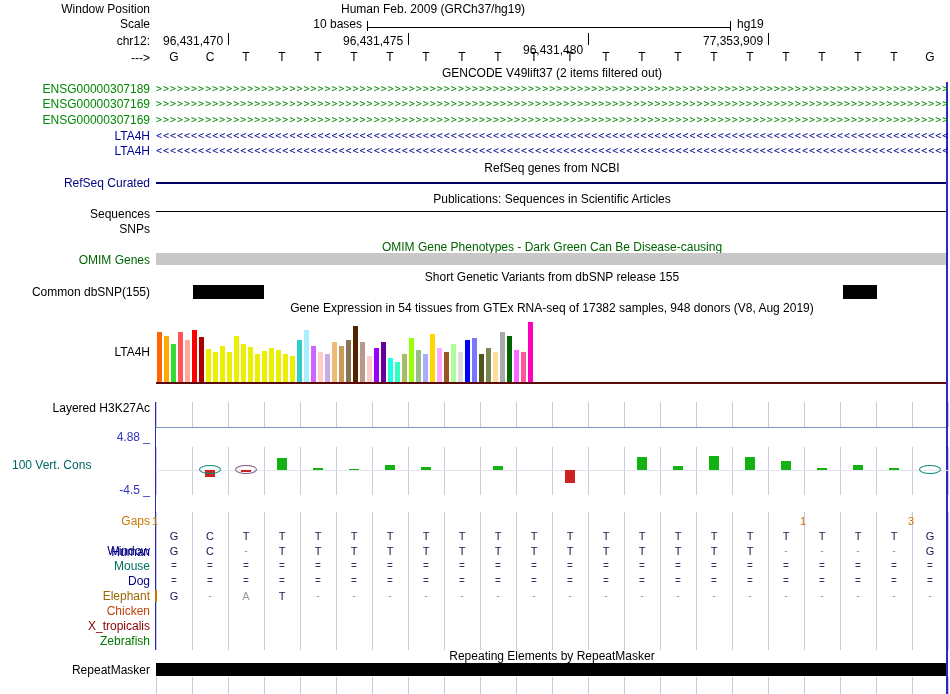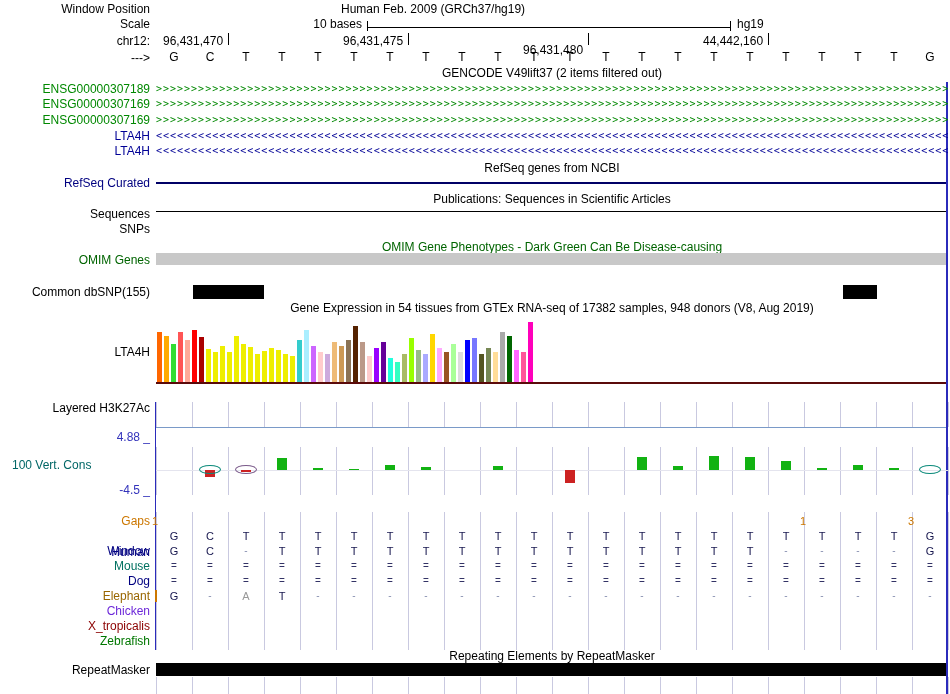--- a/index.html
+++ b/index.html
@@ -21,21 +21,21 @@
   <div class="abs" style="left:262px;top:17px;width:100px;text-align:right">10 bases</div>
   <div class="abs" style="left: 367px; top: 27px; width: 364px; height: 1px; background: rgb(0, 0, 0);"></div>
   <div class="abs" style="left: 367px; top: 21px; width: 1px; height: 10px; background: rgb(0, 0, 0);"></div>
   <div class="abs" style="left: 730px; top: 21px; width: 1px; height: 10px; background: rgb(0, 0, 0);"></div>
   <div class="abs" style="left:737px;top:17px">hg19</div>
 
   <div class="lbl" style="top:34px">chr12:</div>
   <div class="abs" style="left:163px;top:34px">96,431,470</div>
   <div class="abs" style="left:343px;top:34px">96,431,475</div>
   <div class="abs" style="left:523px;top:43px">96,431,480</div>
-  <div class="abs" style="left:703px;top:34px">44,442,160</div>
+  <div class="abs" style="left:703px;top:34px">77,353,909</div>
 
   <div class="lbl" style="top:51px">---&gt;</div>
 
   <div class="title" style="top:67px">GENCODE V49lift37 (2 items filtered out)</div>
   <div class="lbl" style="top: 82px; color: rgb(0, 136, 0);">ENSG00000307189</div>
   <div class="lbl" style="top: 97px; color: rgb(0, 136, 0);">ENSG00000307169</div>
   <div class="lbl" style="top: 113px; color: rgb(0, 136, 0);">ENSG00000307169</div>
   <div class="lbl" style="top: 129px; color: rgb(0, 0, 150);">LTA4H</div>
   <div class="lbl" style="top: 144px; color: rgb(0, 0, 150);">LTA4H</div>
 
@@ -46,40 +46,41 @@
   <div class="title" style="top:193px">Publications: Sequences in Scientific Articles</div>
   <div class="abs" style="left: 156px; top: 211px; width: 792px; height: 1px; background: rgb(0, 0, 0);"></div>
   <div class="lbl" style="top:207px">Sequences</div>
 
   <div class="lbl" style="top:222px">SNPs</div>
 
   <div class="title" style="top: 241px; color: rgb(0, 100, 0);">OMIM Gene Phenotypes - Dark Green Can Be Disease-causing</div>
   <div class="abs" style="left: 156px; top: 253px; width: 792px; height: 12px; background: rgb(200, 200, 200);"></div>
   <div class="lbl" style="top: 253px; color: rgb(0, 100, 0);">OMIM Genes</div>
 
+  <div class="title" style="top:271px">Short Genetic Variants from dbSNP release 155</div>
   <div class="lbl" style="top:285px">Common dbSNP(155)</div>
 
   <div class="title" style="top:302px">Gene Expression in 54 tissues from GTEx RNA-seq of 17382 samples, 948 donors (V8, Aug 2019)</div>
   <div class="lbl" style="top:345px">LTA4H</div>
   <div class="abs" style="left: 156px; top: 382px; width: 792px; height: 2px; background: rgb(90, 10, 10);"></div>
 
   <div class="lbl" style="top:401px">Layered H3K27Ac</div>
   <div class="abs" style="left: 156px; top: 427px; width: 792px; height: 1px; background: rgb(122, 154, 200);"></div>
 
   <div class="lbl" style="top: 430px; color: rgb(51, 51, 187);">4.88 _</div>
   <div class="abs" style="left: 12px; top: 458px; color: rgb(0, 102, 102);">100 Vert. Cons</div>
   <div class="lbl" style="top: 483px; color: rgb(51, 51, 187);">-4.5 _</div>
 
   <div class="lbl" style="top: 514px; color: rgb(204, 119, 0);">Gaps</div>
   <div class="lbl" style="top: 501px; color: rgb(0, 0, 128); margin-top: 44px;">Human</div>
   <div class="lbl" style="top: 544px; color: rgb(0, 0, 128);">Window</div>
   <div class="lbl" style="top: 559px; color: rgb(0, 112, 96);">Mouse</div>
   <div class="lbl" style="top: 574px; color: rgb(0, 0, 128);">Dog</div>
   <div class="lbl" style="top: 589px; color: rgb(153, 102, 0);">Elephant</div>
-  <div class="lbl" style="top: 604px; color: #6d28d9;">Chicken</div>
+  <div class="lbl" style="top: 604px; color: #c2410c;">Chicken</div>
   <div class="lbl" style="top: 619px; color: rgb(139, 0, 0);">X_tropicalis</div>
   <div class="lbl" style="top: 634px; color: rgb(0, 119, 0);">Zebrafish</div>
 
   <div class="title" style="top:650px">Repeating Elements by RepeatMasker</div>
   <div class="abs" style="left: 156px; top: 663px; width: 792px; height: 13px; background: rgb(0, 0, 0);"></div>
   <div class="lbl" style="top:663px">RepeatMasker</div>
 
 <div style="position: absolute; white-space: nowrap; left: 156px; top: 402px; width: 1px; height: 25px; background: rgb(201, 201, 224);"></div>
     <div style="position: absolute; white-space: nowrap; left: 192px; top: 402px; width: 1px; height: 25px; background: rgb(201, 201, 224);"></div>
     <div style="position: absolute; white-space: nowrap; left: 228px; top: 402px; width: 1px; height: 25px; background: rgb(201, 201, 224);"></div>

